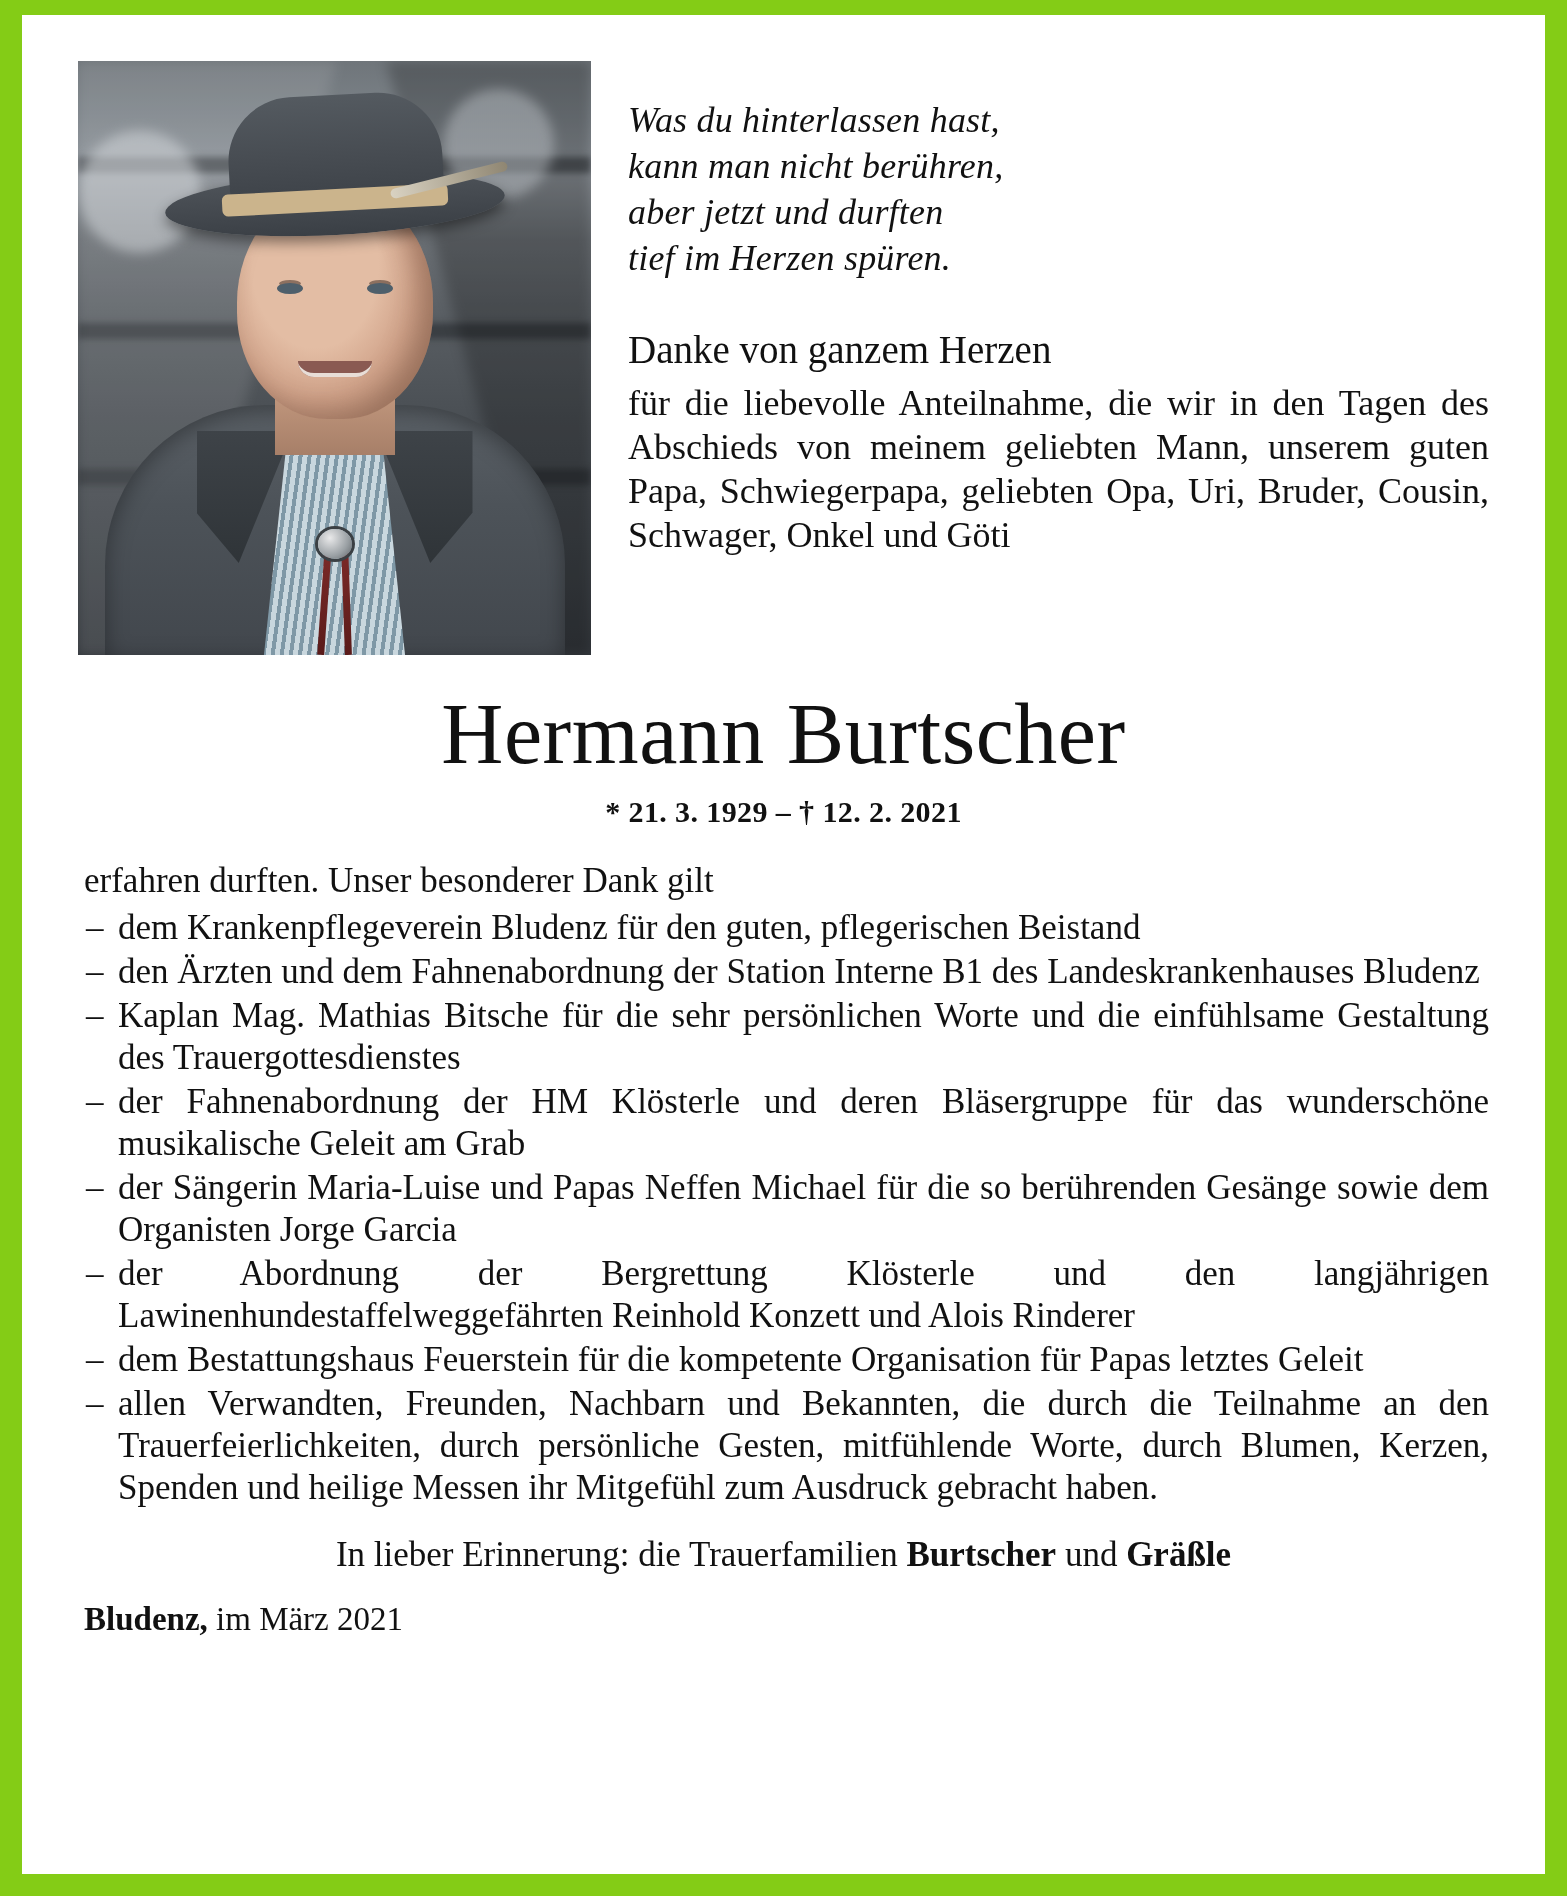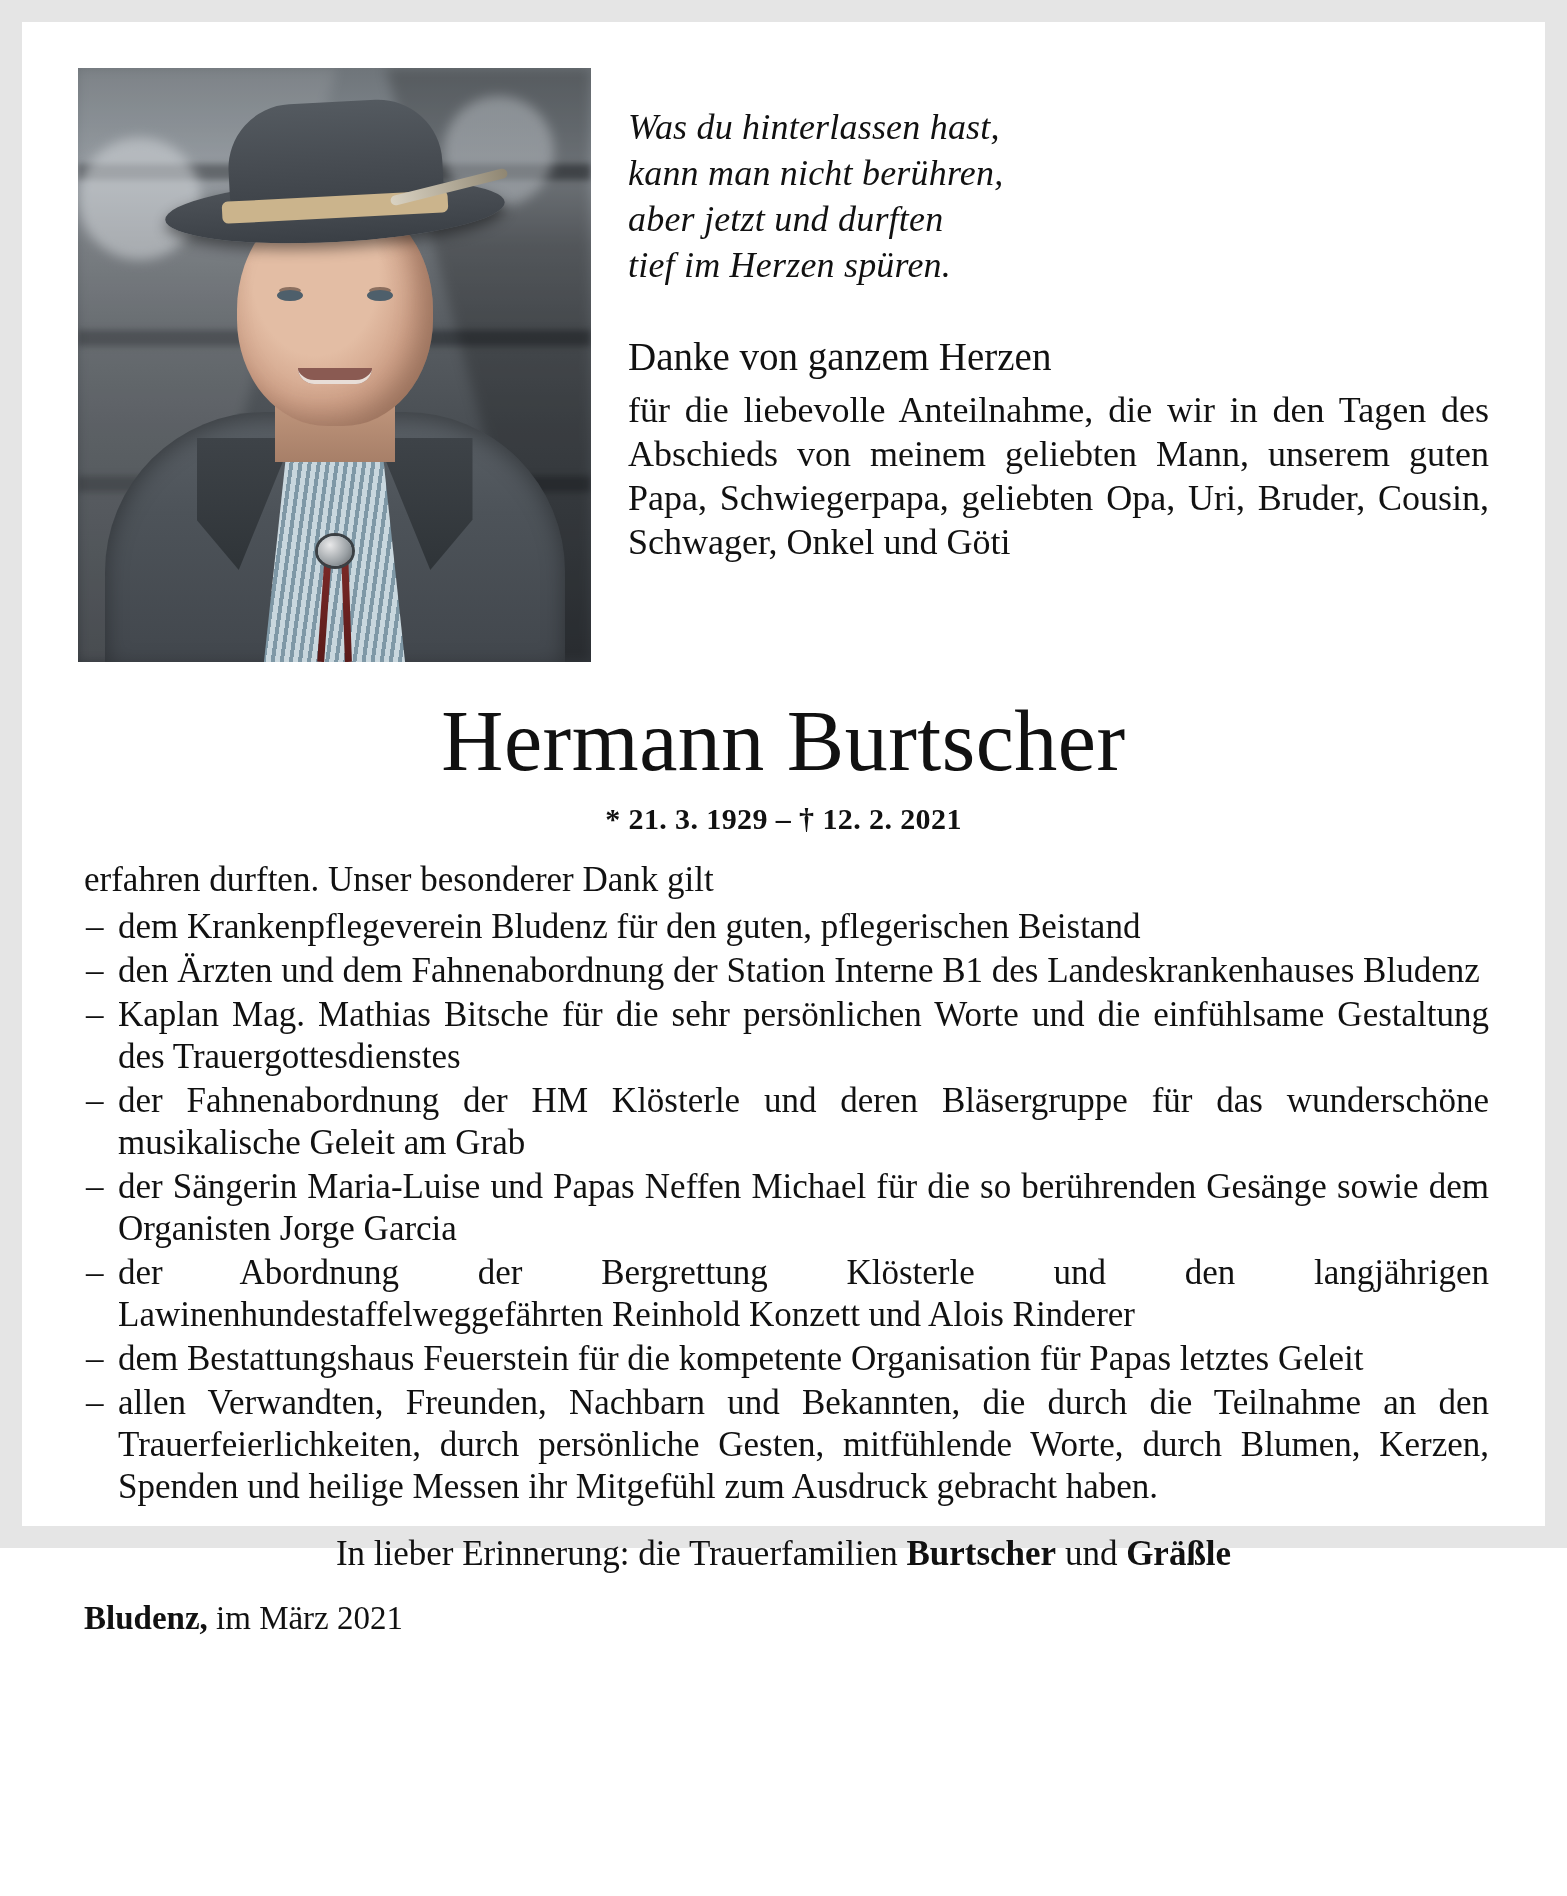--- a/index.html
+++ b/index.html
@@ -11,23 +11,23 @@
     width: 1567px;
     height: 1896px;
     font-family: "Liberation Serif", serif;
     color: #111111;
     overflow: hidden;
   }
 
   .notice {
     box-sizing: border-box;
     width: 1567px;
-    height: 1548px;
-    background: #e5e5e5;
-    padding: 22px 22px 22px 22px;
+    height: 1896px;
+    background: #84cc16;
+    padding: 15px 22px 22px 22px;
   }
   .inner {
     box-sizing: border-box;
     width: 100%;
     height: 100%;
     background: #ffffff;
     padding: 46px 56px 30px 56px;
     position: relative;
   }
 
@@ -272,21 +272,21 @@
     text-align: center;
     font-weight: bold;
     font-size: 30px;
     margin-top: 16px;
     letter-spacing: .4px;
   }
 
   
   .lead {
     font-size: 35px;
-    margin-top: 24px;
+    margin-top: 32px;
     padding-left: 6px;
   }
   ul.thanks-list {
     list-style: none;
     margin: 6px 0 0 0;
     padding: 0;
   }
   ul.thanks-list li {
     position: relative;
     font-size: 35px;

